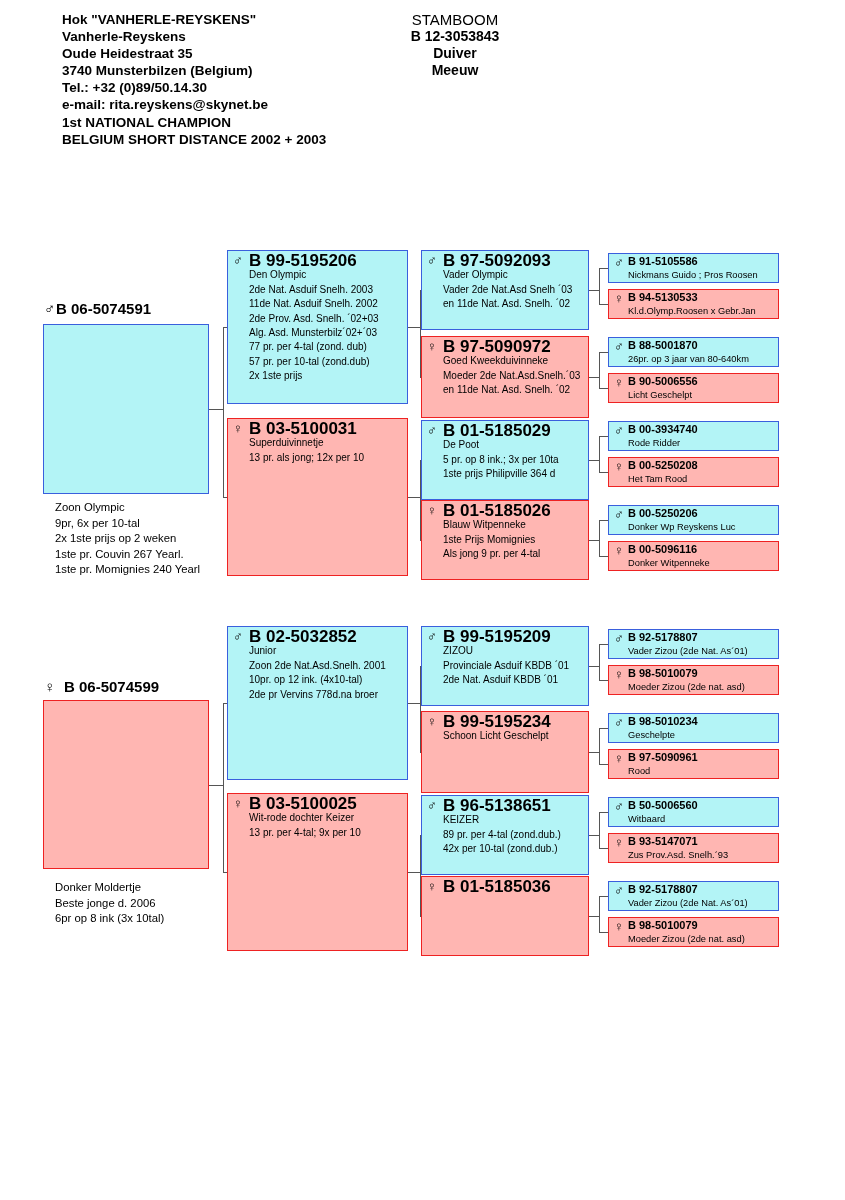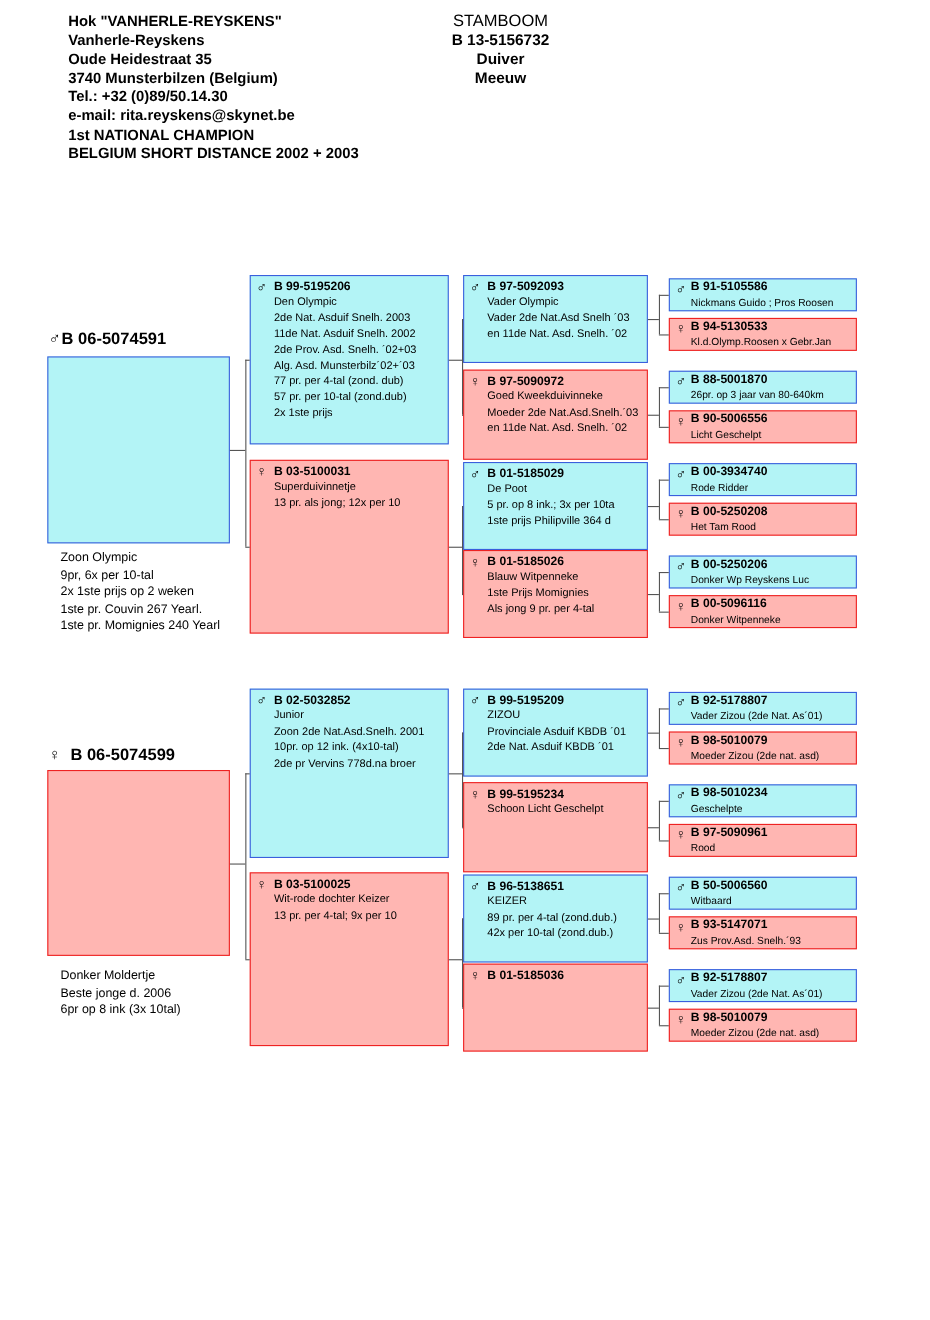--- a/index.html
+++ b/index.html
@@ -11,21 +11,21 @@
   .hdr-right{position:absolute;left:365px;top:11px;width:180px;text-align:center;line-height:17.1px;}
   .hdr-right .l0{font-size:15px;font-weight:normal;}
   .hdr-right .lb{font-size:14px;font-weight:bold;}
 
   
   .node{position:absolute;box-sizing:border-box;border-width:1.4px;border-style:solid;}
   .node.m{background:#b3f4f6;border-color:#3a5fdd;}
   .node.f{background:#ffb6b2;border-color:#ee2222;}
   .node .sym{position:absolute;left:5px;top:3px;width:13px;font-size:13px;line-height:13px;font-weight:normal;}
   .node .body{position:absolute;left:21px;top:3px;right:3px;}
-  .node .ring{display:block;font-size:11px;font-weight:bold;line-height:14.4px;white-space:nowrap;}
+  .node .ring{display:block;font-size:17px;font-weight:bold;line-height:14.4px;white-space:nowrap;}
   .node .notes{display:block;font-size:10px;line-height:14.4px;white-space:pre;}
   
   .node.sm .sym{top:2px;}
   .node.sm .body{top:1px;left:19px;}
   .node.sm .ring{font-size:11px;line-height:13.5px;}
   .node.sm .notes{font-size:9.3px;line-height:12.5px;}
 
   
   .block{position:absolute;box-sizing:border-box;border-width:1.4px;border-style:solid;}
   .block.m{background:#b3f4f6;border-color:#3a5fdd;}
@@ -49,21 +49,21 @@
   <div class="hdr-left">Hok "VANHERLE-REYSKENS"
 Vanherle-Reyskens
 Oude Heidestraat 35
 3740 Munsterbilzen (Belgium)
 Tel.: +32 (0)89/50.14.30
 e-mail: rita.reyskens@skynet.be
 1st NATIONAL CHAMPION
 BELGIUM SHORT DISTANCE 2002 + 2003</div>
   <div class="hdr-right">
     <div class="l0">STAMBOOM</div>
-    <div class="lb">B 13-5156732</div>
+    <div class="lb">B 12-3053843</div>
     <div class="lb">Duiver</div>
     <div class="lb">Meeuw</div>
   </div>
 
   <div id="trees">
       <div>
         <div class="rootsym" style="left:44px;top:301px;">♂</div>
         <div class="rootlbl" style="left:56px;top:300px;">B 06-5074591</div>
         <div class="block m" style="left:43px;top:324px;width:166px;height:170px;"></div>
         <div class="rootnotes" style="left:55px;top:500px;">Zoon Olympic

